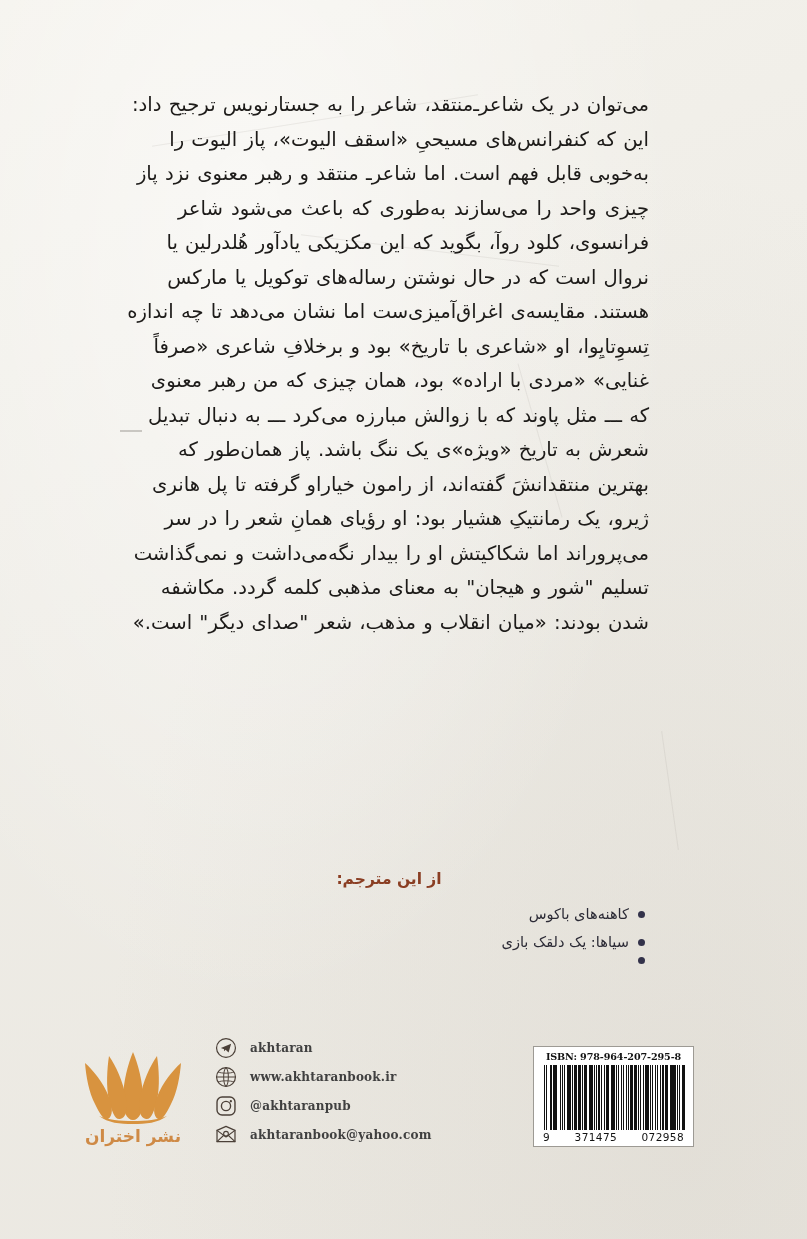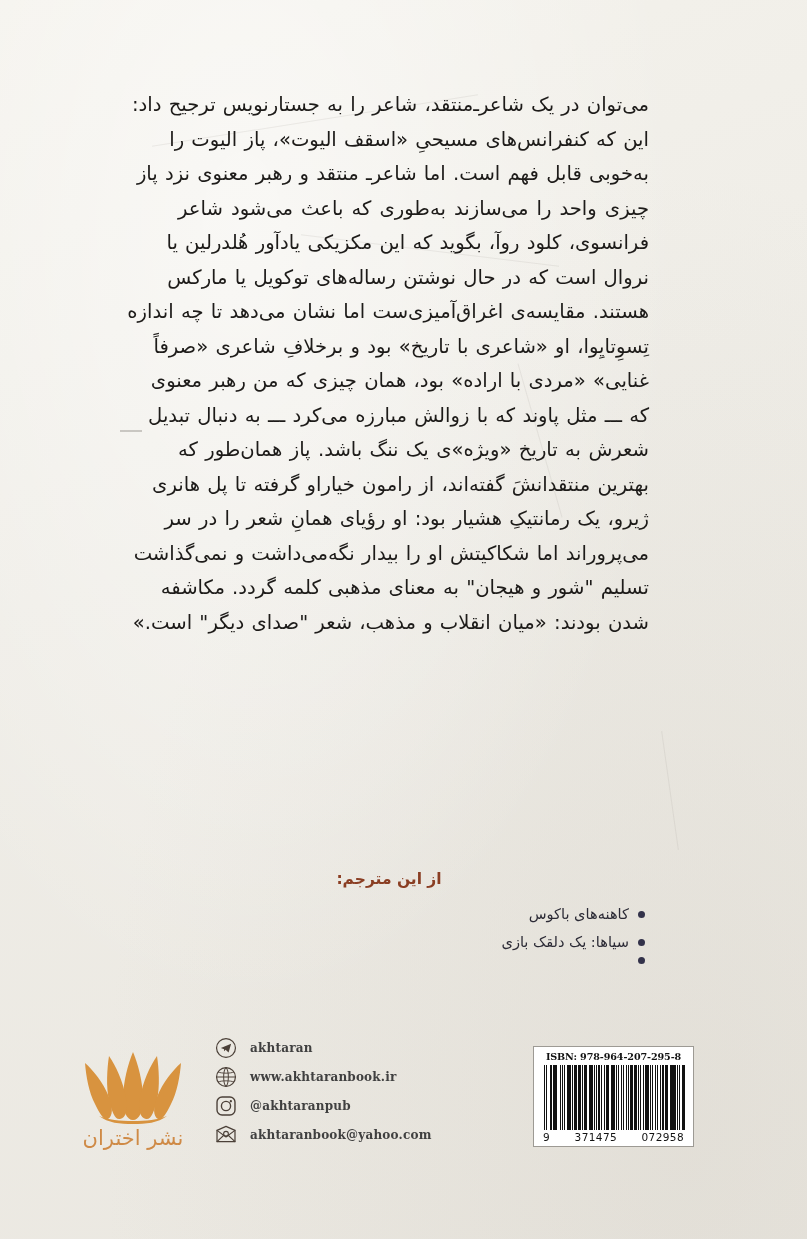--- a/index.html
+++ b/index.html
@@ -116,22 +116,22 @@
     height: 120px;
     text-align: center;
   }
   .logo-mark {
     width: 110px;
     height: 84px;
     display: block;
   }
   .logo-wordmark {
     margin-top: 2px;
-    font-size: 21px;
-    font-weight: normal;
+    font-size: 17px;
+    font-weight: bold;
     color: #cf8a46;
     direction: rtl;
     letter-spacing: -0.5px;
   }
 
   
   .contact-block {
     position: absolute;
     left: 215px;
     top: 1033px;

